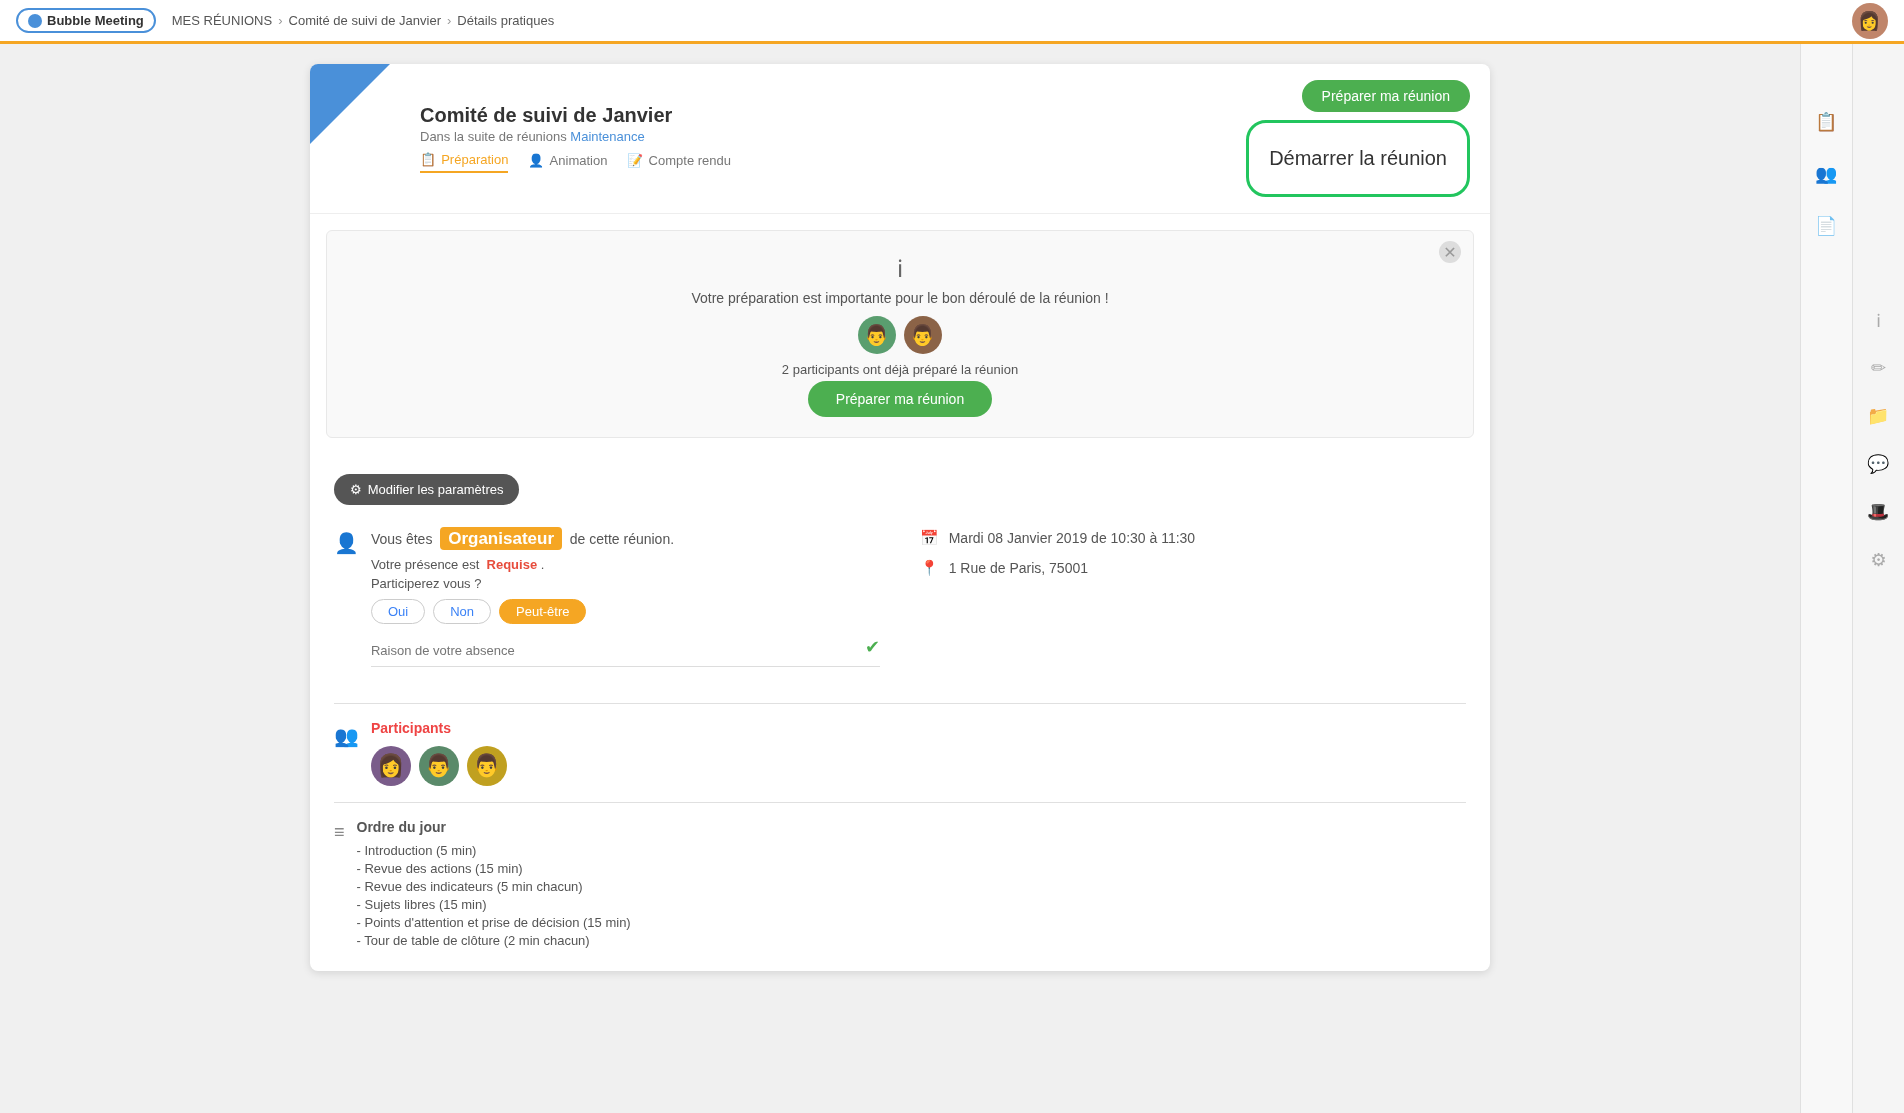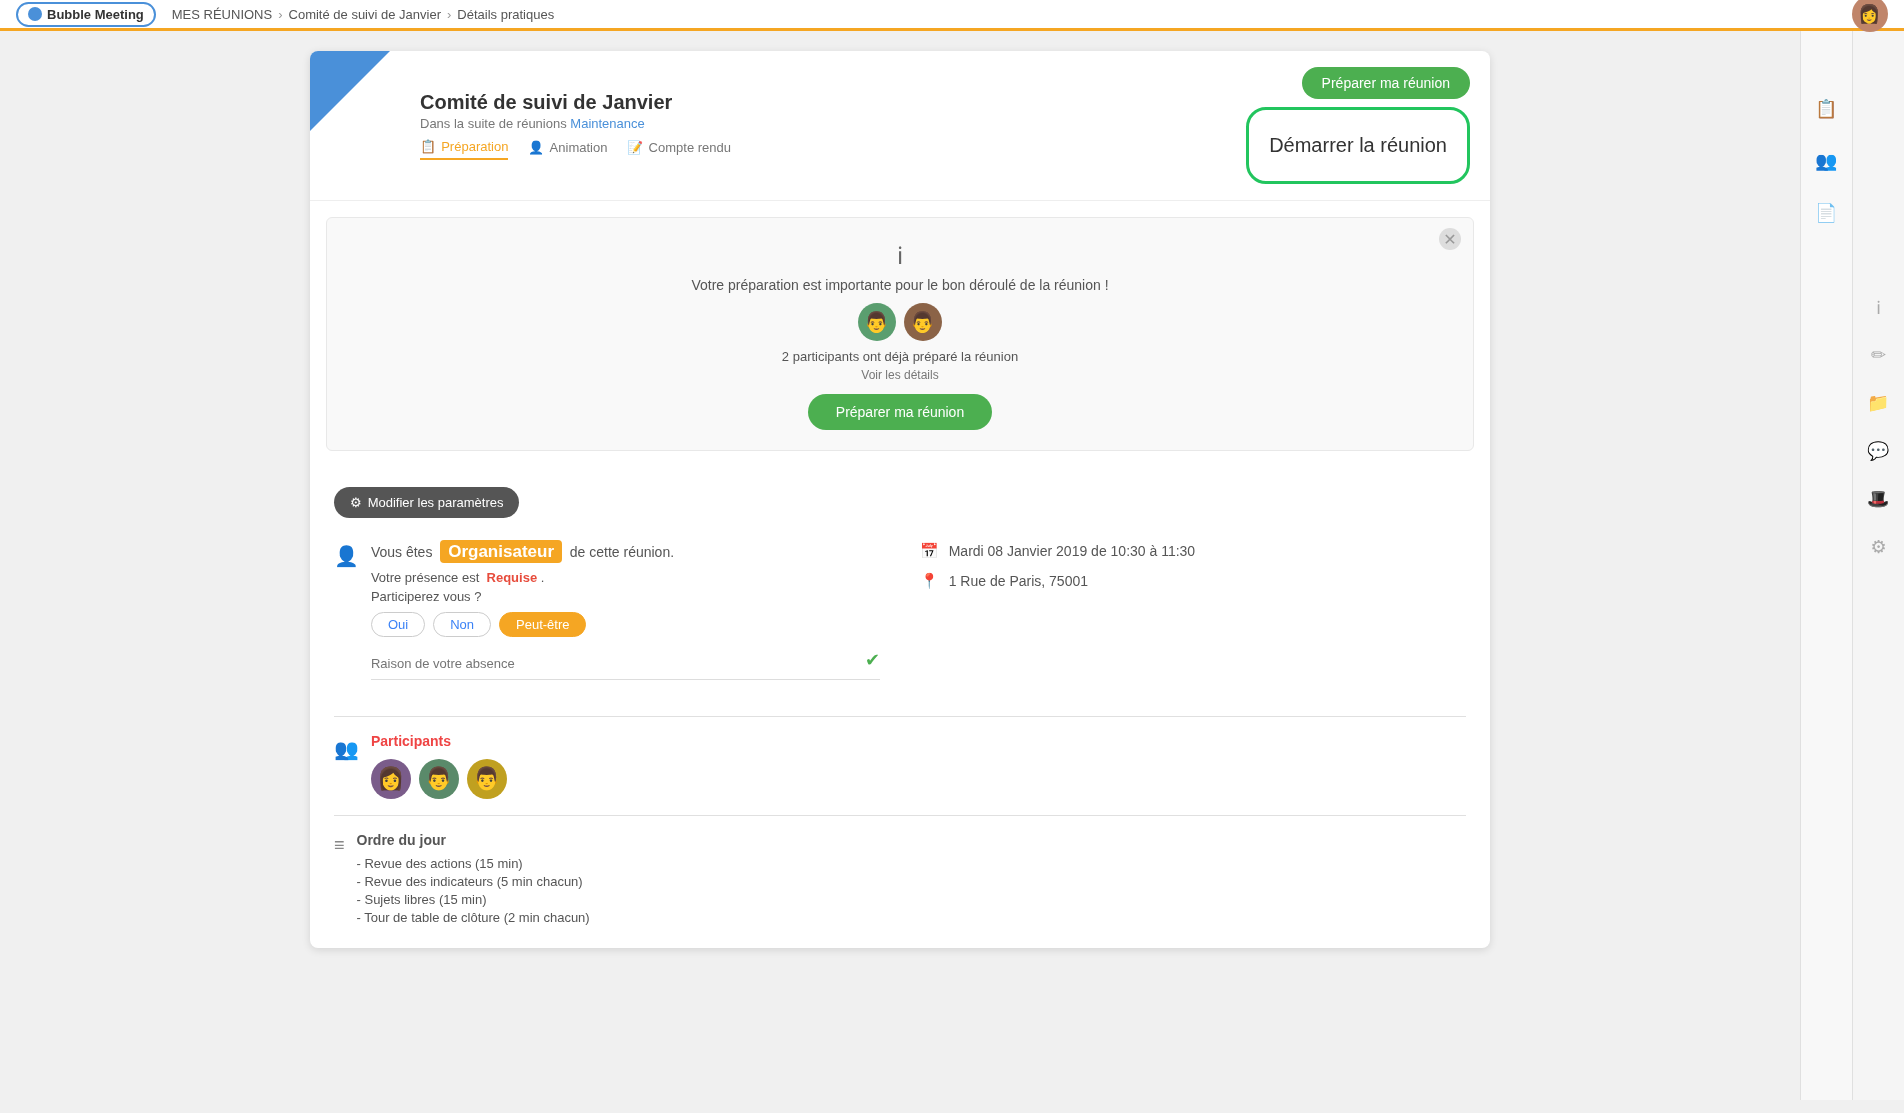--- a/index.html
+++ b/index.html
@@ -8,21 +8,21 @@
       background: #f0f0f0;
       font-size: 14px;
       color: #333;
     }
 
     
     .top-nav {
       display: flex;
       align-items: center;
       background: #fff;
-      height: 31px;
+      height: 44px;
       padding: 0 16px;
       border-bottom: 3px solid #f5a623;
       position: relative;
       z-index: 10;
     }
     .logo-bubble {
       display: flex;
       align-items: center;
       border: 2px solid #4a90d9;
       border-radius: 20px;
@@ -513,21 +513,20 @@
 
       <div class="notification-banner">
         <div class="notif-close">✕</div>
         <div class="notif-icon">ℹ</div>
         <div class="notif-text">Votre préparation est importante pour le bon déroulé de la réunion !</div>
         <div class="notif-avatars">
           <div class="notif-avatar avatar-green">👨</div>
           <div class="notif-avatar avatar-brown">👨</div>
         </div>
         <div class="notif-count">2 participants ont déjà préparé la réunion</div>
-        <div class="notif-details-link">Voir les détails</div>
         <button class="btn-prepare">Préparer ma réunion</button>
       </div>
 
       <div class="card-body">
 
         <div class="settings-bar">
           <button class="btn-settings">
             <span>⚙</span>
             <span>Modifier les paramètres</span>
           </button>
@@ -593,23 +592,25 @@
             </div>
           </div>
         </div>
 
         <hr class="divider">
 
         <div class="agenda-section">
           <div class="agenda-icon">≡</div>
           <div class="agenda-content">
             <div class="agenda-label">Ordre du jour</div>
+            <div class="agenda-item">- Introduction (5 min)</div>
             <div class="agenda-item">- Revue des actions (15 min)</div>
             <div class="agenda-item">- Revue des indicateurs (5 min chacun)</div>
             <div class="agenda-item">- Sujets libres (15 min)</div>
+            <div class="agenda-item">- Points d'attention et prise de décision (15 min)</div>
             <div class="agenda-item">- Tour de table de clôture (2 min chacun)</div>
           </div>
         </div>
 
       </div>
     </div>
   </div>
 
   <div style="width:52px; background:#f8f8f8; border-left:1px solid #e0e0e0; display:flex; flex-direction:column; align-items:center; padding-top:60px; gap:16px;">
     <div class="sidebar-icon-btn">📋</div>

